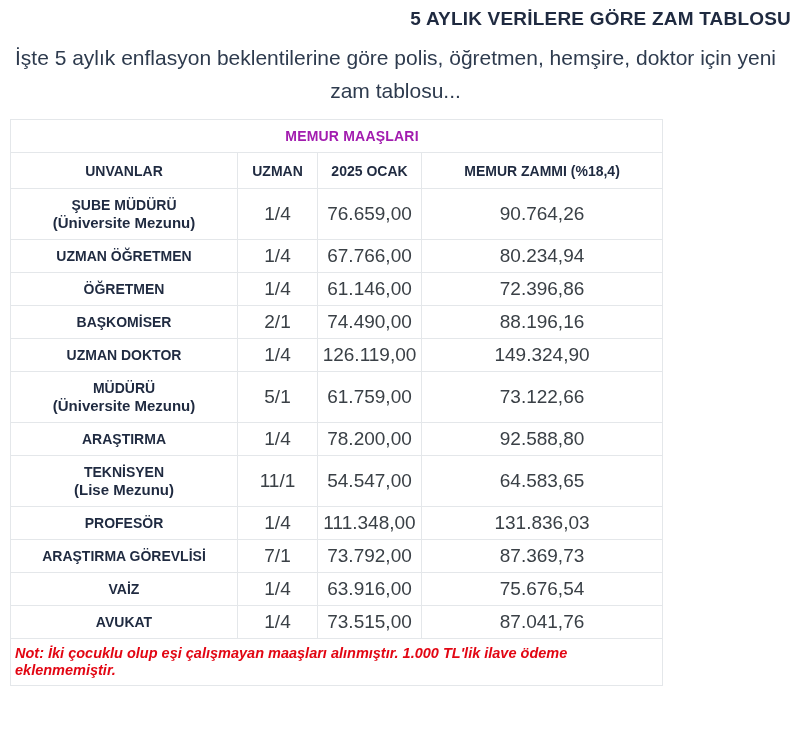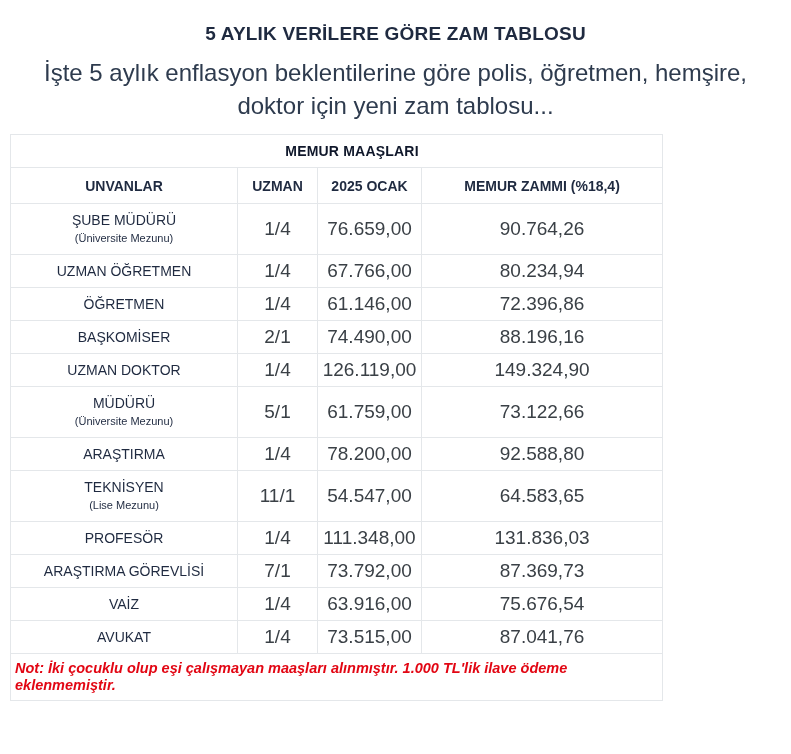--- a/index.html
+++ b/index.html
@@ -4,29 +4,29 @@
 <style>
   html, body { margin: 0; padding: 0; background: #ffffff; }
   body {
     width: 791px; height: 754px; overflow: hidden;
     font-family: "Liberation Sans", "DejaVu Sans", sans-serif;
     -webkit-font-smoothing: antialiased;
   }
   .page { width: 791px; height: 754px; position: relative; }
 
   .page-title {
-    margin: 0; padding-top: 22px;
-    text-align: center;
+    margin: 0; padding-top: 7px;
+    text-align: right;
     font-size: 19px; line-height: 23px; font-weight: 700;
     color: #1f2a40; letter-spacing: 0.2px;
   }
   .page-subtitle {
     margin: 11px auto 12px; width: 772px;
     text-align: center;
-    font-size: 24px; line-height: 33px; font-weight: 400;
+    font-size: 21px; line-height: 33px; font-weight: 400;
     color: #2e3b4e;
   }
 
   table.salary-table {
     border-collapse: collapse;
     margin-left: 10px;
     width: 652px;
     table-layout: fixed;
     background: #ffffff;
   }
@@ -35,36 +35,36 @@
     text-align: center;
     vertical-align: middle;
   }
   .col-unvan  { width: 227px; }
   .col-derece { width: 80px;  }
   .col-ocak   { width: 104px; }
   .col-zam    { width: 241px; }
 
   .caption-row th {
     height: 30px;
-    font-size: 14px; font-weight: 700; color: #0f172a;
+    font-size: 14px; font-weight: 700; color: #a21caf;
     letter-spacing: 0.2px;
     padding-left: 32px;
   }
   .head-row th {
     height: 33px;
     font-size: 14px; font-weight: 700; color: #1f2a40; margin-left: 48px;
   }
   .salary-table td {
     font-size: 19px; color: #3a4046;
     padding: 7px 2px; line-height: 18px;
   }
   td.c-unvan {
-    font-weight: 400; color: #1f2a40; font-size: 14px; margin-top: 30px;
-  }
-  td.c-unvan .detay { font-size: 11px; }
+    font-weight: 700; color: #1f2a40; font-size: 14px; margin-top: 30px;
+  }
+  td.c-unvan .detay { font-size: 15px; }
 
   .note-row td {
     text-align: left;
     color: #e20613;
     font-weight: 700; font-style: italic;
     font-size: 14.5px; line-height: 17px;
     padding: 6px 4px 6px 4px;
   }
 </style>
 </head>

